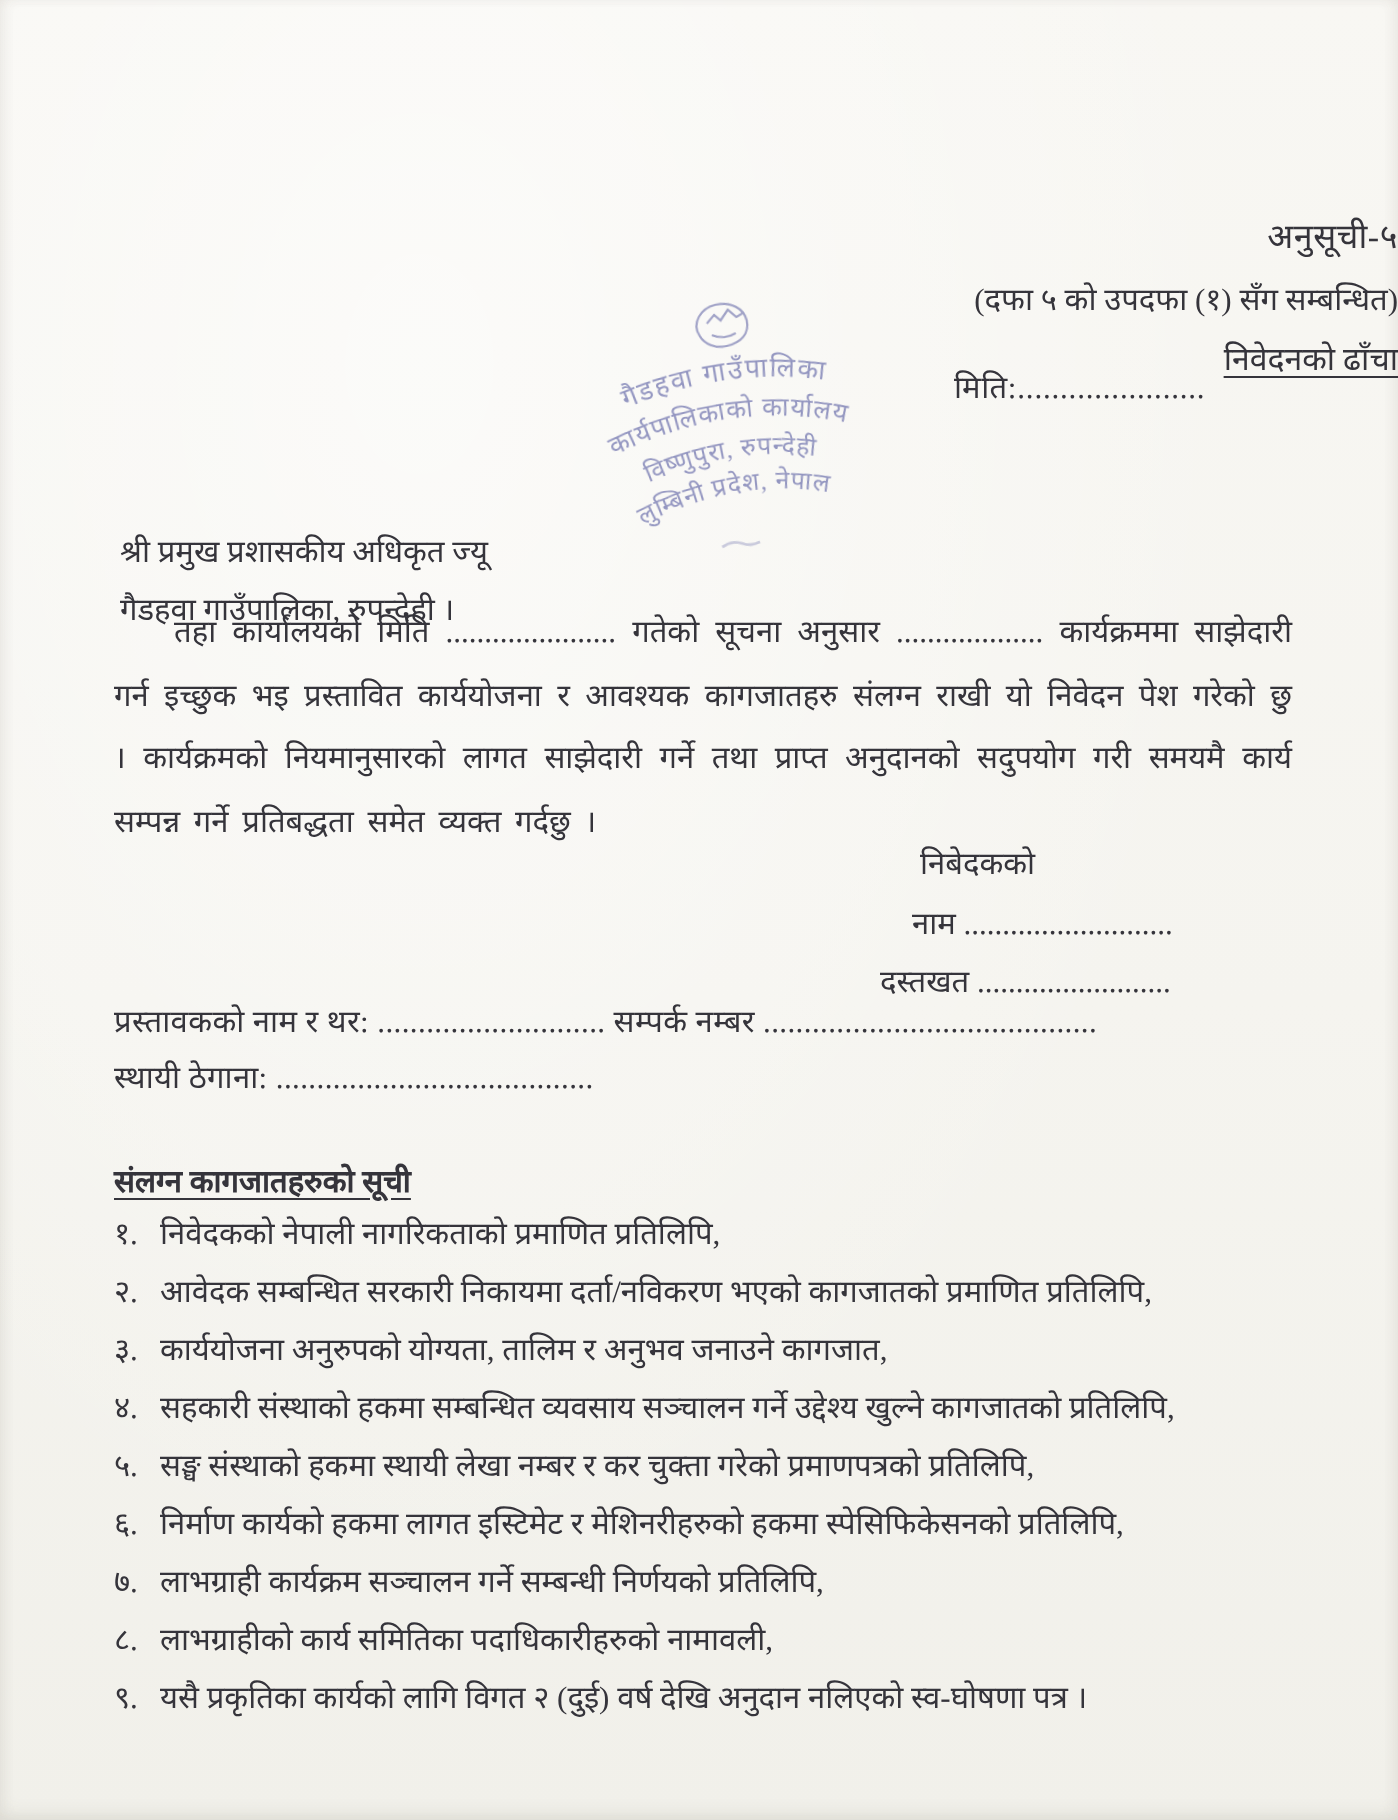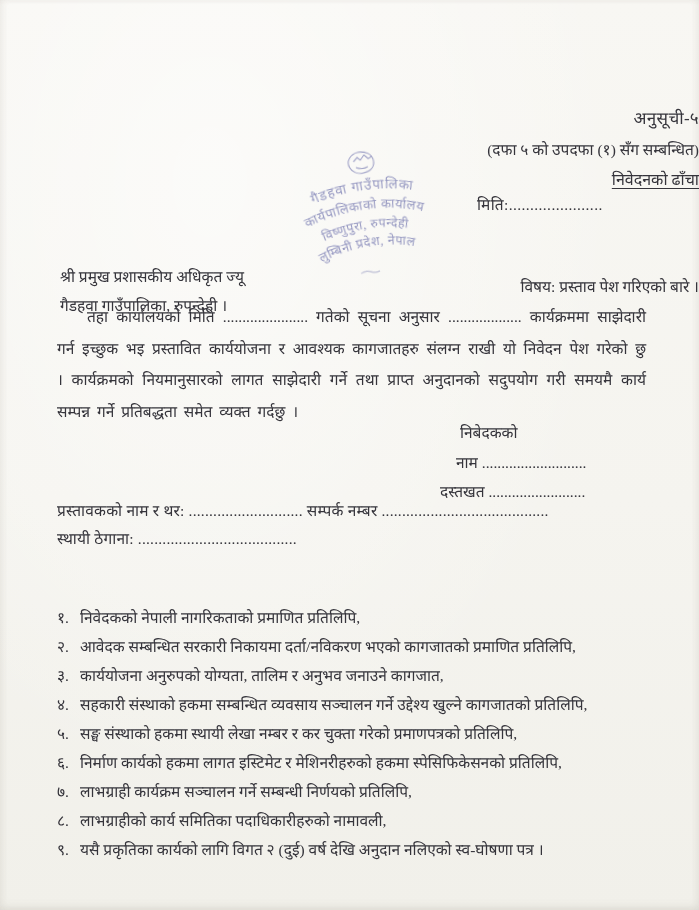--- a/index.html
+++ b/index.html
@@ -19,21 +19,21 @@
     overflow: hidden;
   }
 
   .centered { position: absolute; left: 0; right: 0; text-align: right; }
 
   .annex-title    { top: 106px; font-size: 17px; letter-spacing: .3px; }
   .clause-line    { top: 138px; font-size: 15.5px; }
   .form-title     { top: 168px; font-size: 16px; }
   .form-title span { text-decoration: underline; text-underline-offset: 3px; }
 
-  .miti-line { position: absolute; top: 193px; left: 477px; letter-spacing: .4px; }
+  .miti-line { position: absolute; top: 182px; left: 477px; letter-spacing: .4px; }
 
   .addressee { position: absolute; top: 219px; left: 60px; line-height: 29px; margin-top: 43px; }
 
   .subject-line { top: 275px; font-size: 15.5px; }
 
   .body-para {
     position: absolute; top: 301px; left: 57px; width: 589px;
     line-height: 31.5px; text-align: justify; text-indent: 30px;
     word-spacing: 3px;
   }
@@ -111,33 +111,33 @@
     </svg>
   </div>
 
   <div class="miti-line">मिति:......................</div>
 
   <div class="addressee">
     <div>श्री प्रमुख प्रशासकीय अधिकृत ज्यू</div>
     <div>गैडहवा गाउँपालिका, रुपन्देही ।</div>
   </div>
 
-  <div class="centered subject-line">विषय: प्रस्ताव पेश गरिएको बारे ।</div>
 
   <div class="body-para">तहा कार्यालयको मिति ...................... गतेको सूचना अनुसार ................... कार्यक्रममा साझेदारी गर्न इच्छुक भइ प्रस्तावित कार्ययोजना र आवश्यक कागजातहरु संलग्न राखी यो निवेदन पेश गरेको छु ।  कार्यक्रमको नियमानुसारको लागत साझेदारी गर्ने तथा प्राप्त अनुदानको सदुपयोग गरी समयमै कार्य सम्पन्न गर्ने प्रतिबद्धता समेत व्यक्त गर्दछु ।</div>
 
   <div class="applicant">
     <div class="app-heading">निबेदकको</div>
     <div class="app-name">नाम ...........................</div>
     <div class="app-sign">दस्तखत .........................</div>
   </div>
 
   <div class="field-line address-line">स्थायी ठेगाना: .......................................</div>
   <div class="field-line proposer-line">प्रस्तावकको नाम र थर: ............................ सम्पर्क नम्बर .........................................</div>
 
+  <div class="attach-heading">संलग्न कागजातहरुको सूची</div>
 
   <div class="attach-list">
     <div class="attach-item">
       <span class="num">१.</span>
       <span class="txt">निवेदकको नेपाली नागरिकताको प्रमाणित प्रतिलिपि,</span>
     </div>
     <div class="attach-item">
       <span class="num">२.</span>
       <span class="txt">आवेदक सम्बन्धित सरकारी निकायमा दर्ता/नविकरण भएको कागजातको प्रमाणित प्रतिलिपि,</span>
     </div>

